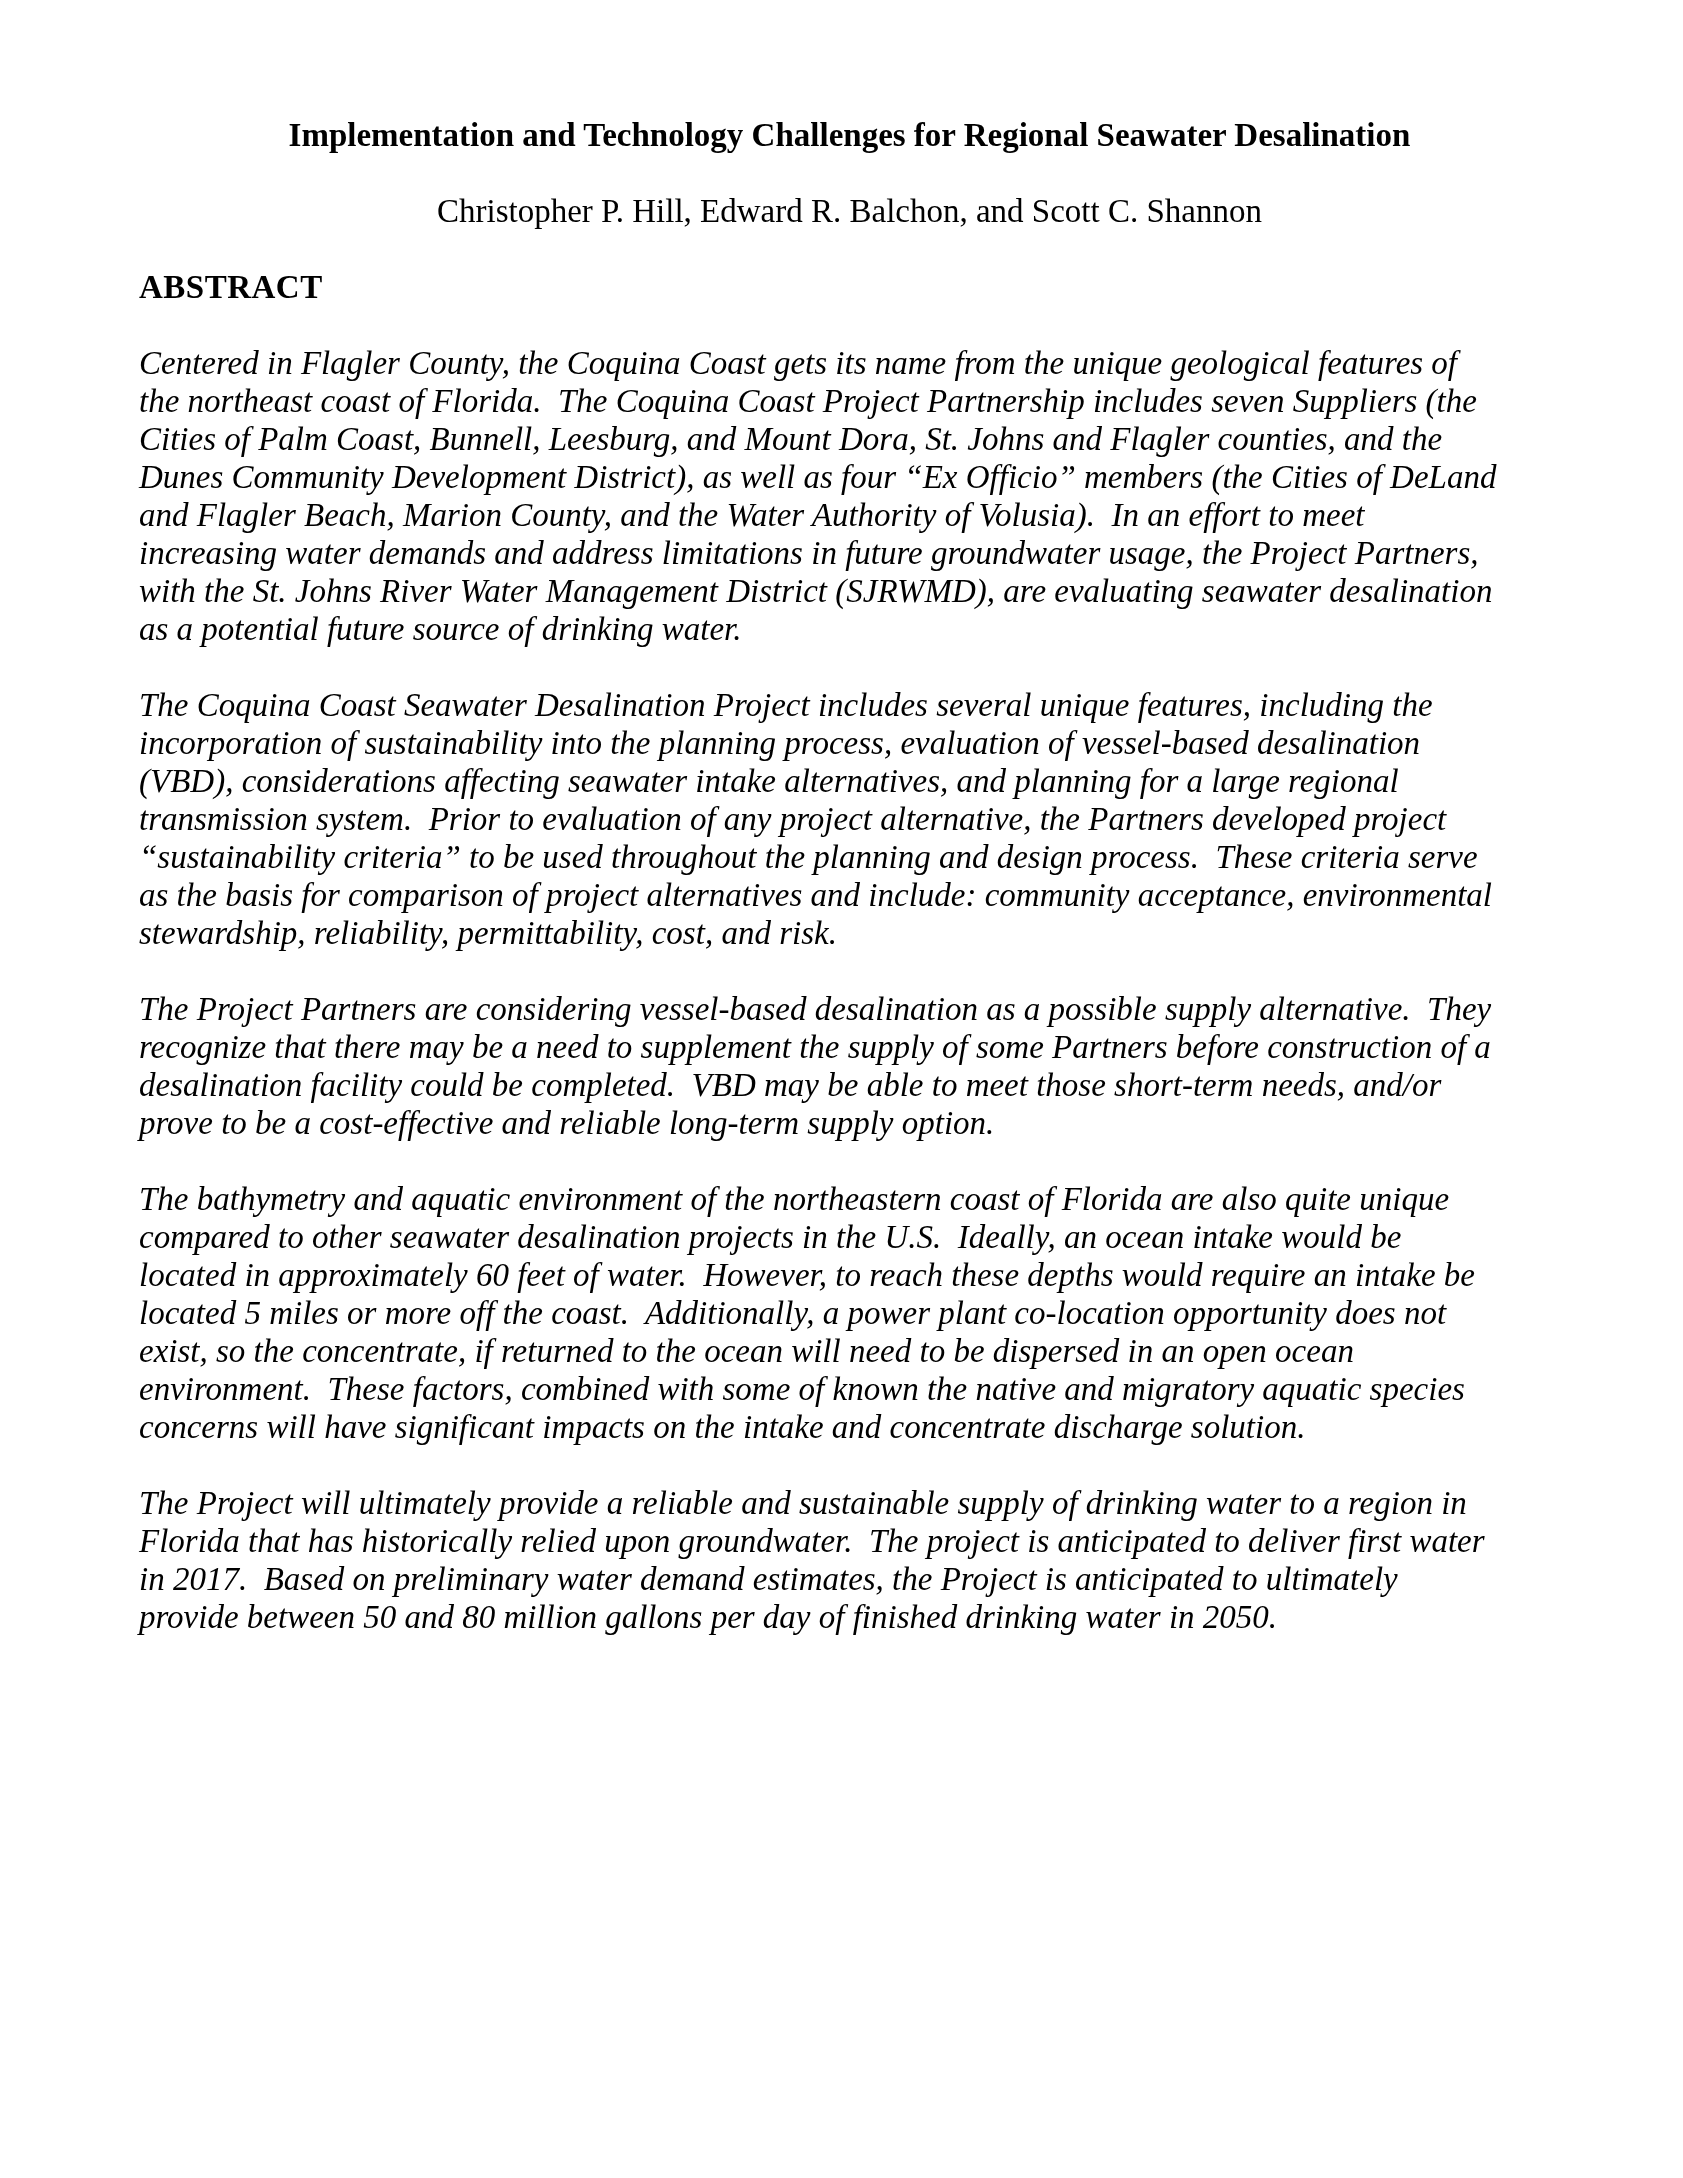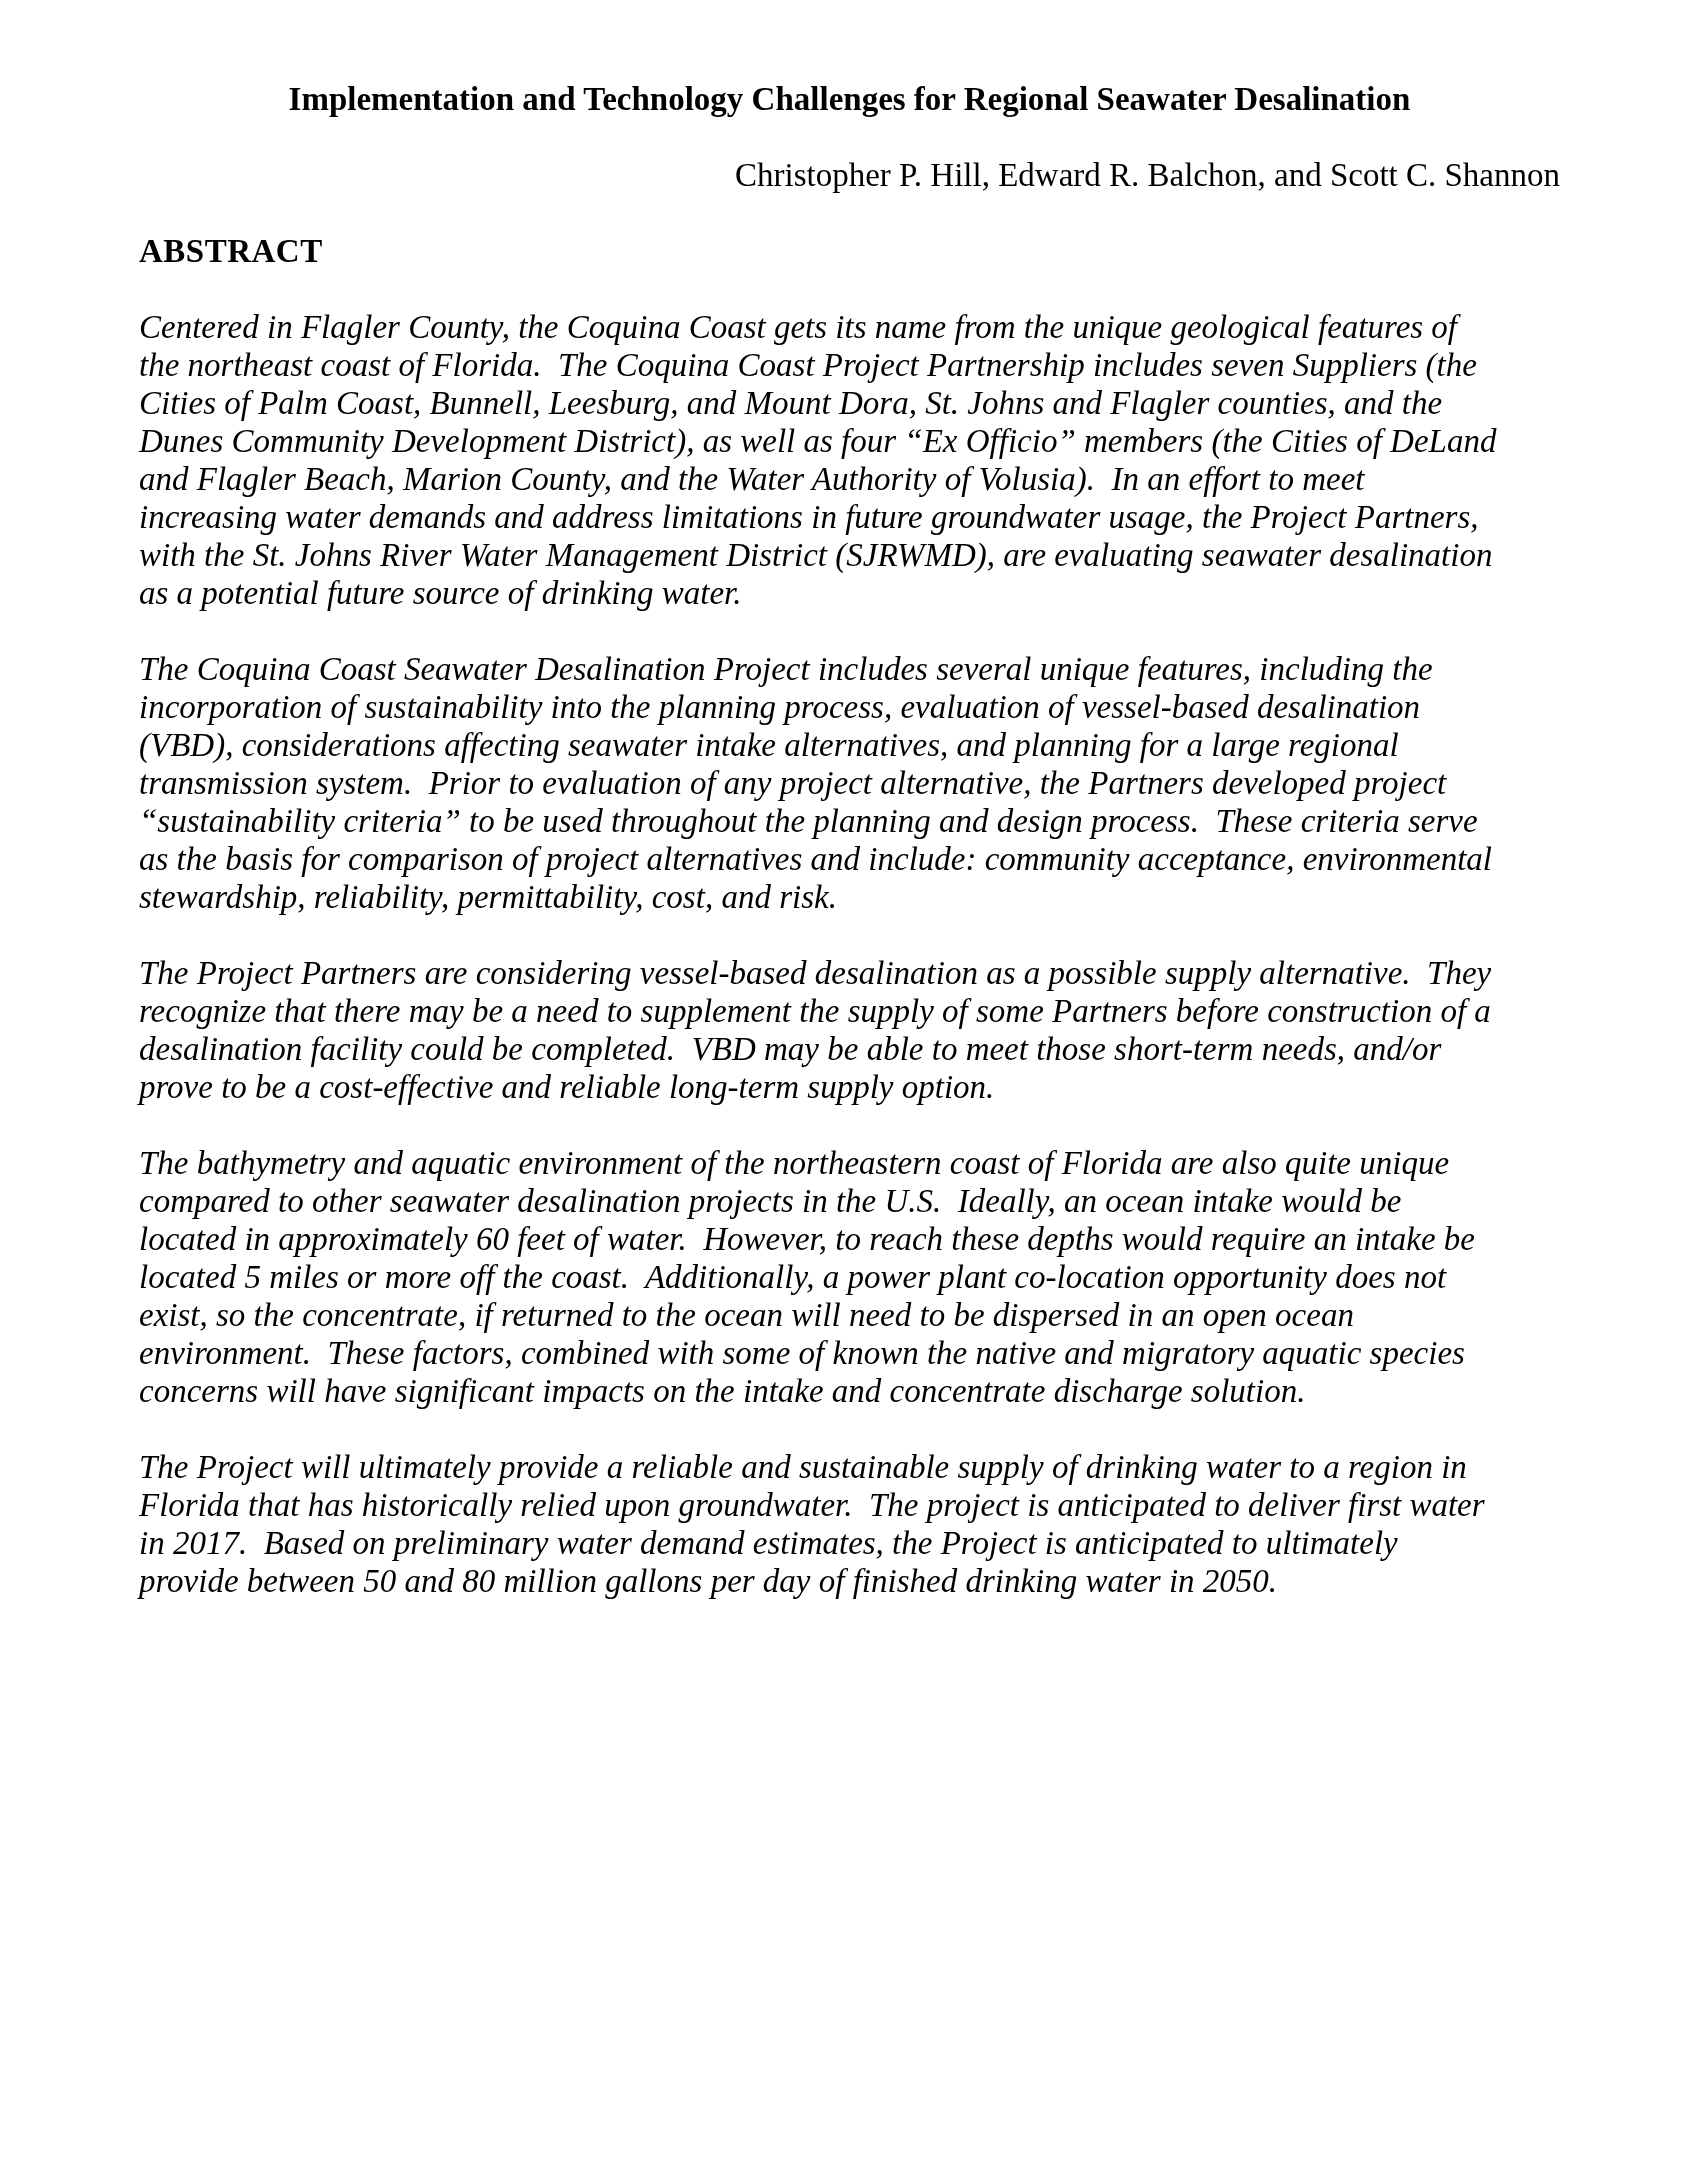--- a/index.html
+++ b/index.html
@@ -6,41 +6,40 @@
     margin: 0;
     padding: 0;
     background: #ffffff;
   }
   .page {
     position: relative;
     width: 1683px;
     height: 2178px;
     background: #ffffff;
     box-sizing: border-box;
-    padding: 80px 178px 0 139px;
+    padding: 116px 178px 0 139px;
     font-family: "Liberation Serif", "DejaVu Serif", serif;
     font-size: 33px;
     line-height: 38px;
     color: #000000;
     overflow: hidden;
   }
   .centered {
     text-align: center;
     
     margin-right: -55px;
   }
   .title {
     font-weight: bold;
     margin-top: 0;
     margin-bottom: 38px;
   }
   .byline {
     margin-top: 8px;
     margin-bottom: 38px;
-    text-align: right;
   }
   .heading {
     font-weight: bold;
     margin: 0 0 38px 0;
     letter-spacing: 0.5px;
   }
   .para {
     margin: 0 0 38px 0;
     text-align: left;
     white-space: pre-wrap; 

